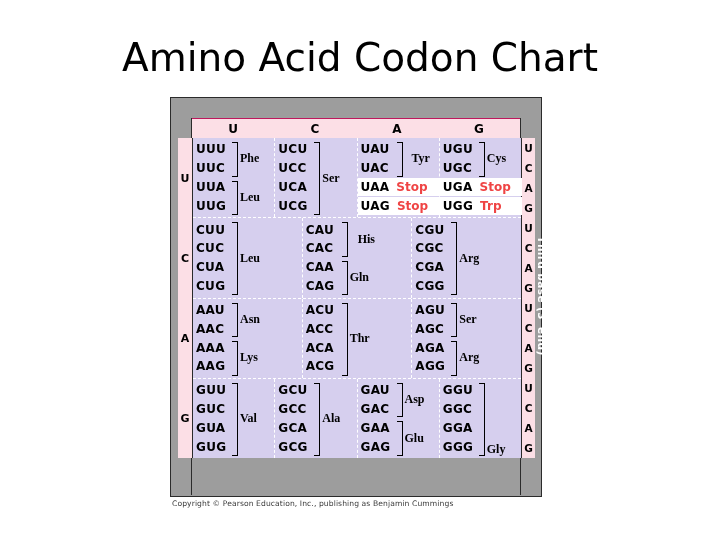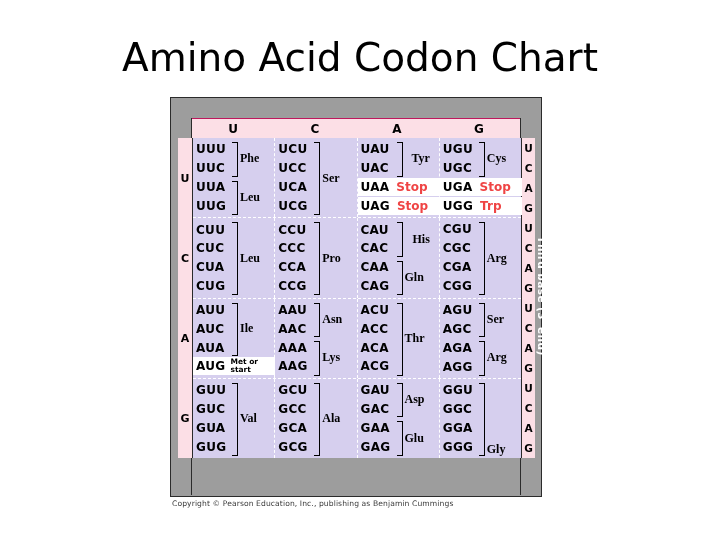--- a/index.html
+++ b/index.html
@@ -134,21 +134,21 @@
   .grow:last-child{border-bottom:none;}
   .gcell{
     flex:1;
     border-right:1px dashed #ffffff;
     box-sizing:border-box;
     position:relative;
     padding:2px 0 2px 3px;
     display:flex;flex-direction:column;
     justify-content:space-around;
   }
-  .gcell:last-child{border-right:none;justify-content:space-between;}
+  .gcell:last-child{border-right:none;}
 
   .codonline{
     display:flex;align-items:center;
     height:18px;
     position:relative;
   }
   .codon{
     font-weight:bold;font-size:12px;color:#000;
     font-family:"DejaVu Sans", sans-serif;
     letter-spacing:0.3px;
@@ -338,36 +338,20 @@
             <span class="codon">CUA</span>
           </div>
           <div class="codonline">
             <span class="codon">CUG</span>
           </div>
           <div class="bracket" style="left: 39px; top: 4px; height: 73.2px;"></div>
           <div class="aa-label" style="left: 47px; top: 32.6px;">Leu</div>
         </div>
         <div class="gcell">
           <div class="codonline">
-            <span class="codon">CCU</span>
-          </div>
-          <div class="codonline">
-            <span class="codon">CCC</span>
-          </div>
-          <div class="codonline">
-            <span class="codon">CCA</span>
-          </div>
-          <div class="codonline">
-            <span class="codon">CCG</span>
-          </div>
-          <div class="bracket" style="left: 39px; top: 4px; height: 73.2px;"></div>
-          <div class="aa-label" style="left: 47px; top: 32.6px;">Pro</div>
-        </div>
-        <div class="gcell">
-          <div class="codonline">
             <span class="codon">CAU</span>
           </div>
           <div class="codonline">
             <span class="codon">CAC</span>
           </div>
           <div class="codonline">
             <span class="codon">CAA</span>
           </div>
           <div class="codonline">
             <span class="codon">CAG</span>
@@ -390,37 +374,20 @@
           <div class="codonline">
             <span class="codon">CGG</span>
           </div>
           <div class="bracket" style="left: 39px; top: 4px; height: 73.2px;"></div>
           <div class="aa-label" style="left: 47px; top: 32.6px;">Arg</div>
         </div>
       </div>
       <div class="grow">
         <div class="gcell">
           <div class="codonline">
-            <span class="codon">AUU</span>
-          </div>
-          <div class="codonline">
-            <span class="codon">AUC</span>
-          </div>
-          <div class="codonline">
-            <span class="codon">AUA</span>
-          </div>
-          <div class="codonline hl">
-            <span class="codon">AUG</span>
-            <span class="aa-small">Met or<br>start</span>
-          </div>
-          <div class="bracket" style="left: 39px; top: 4px; height: 53.9px;"></div>
-          <div class="aa-label" style="left: 47px; top: 22.95px;">Ile</div>
-        </div>
-        <div class="gcell">
-          <div class="codonline">
             <span class="codon">AAU</span>
           </div>
           <div class="codonline">
             <span class="codon">AAC</span>
           </div>
           <div class="codonline">
             <span class="codon">AAA</span>
           </div>
           <div class="codonline">
             <span class="codon">AAG</span>

